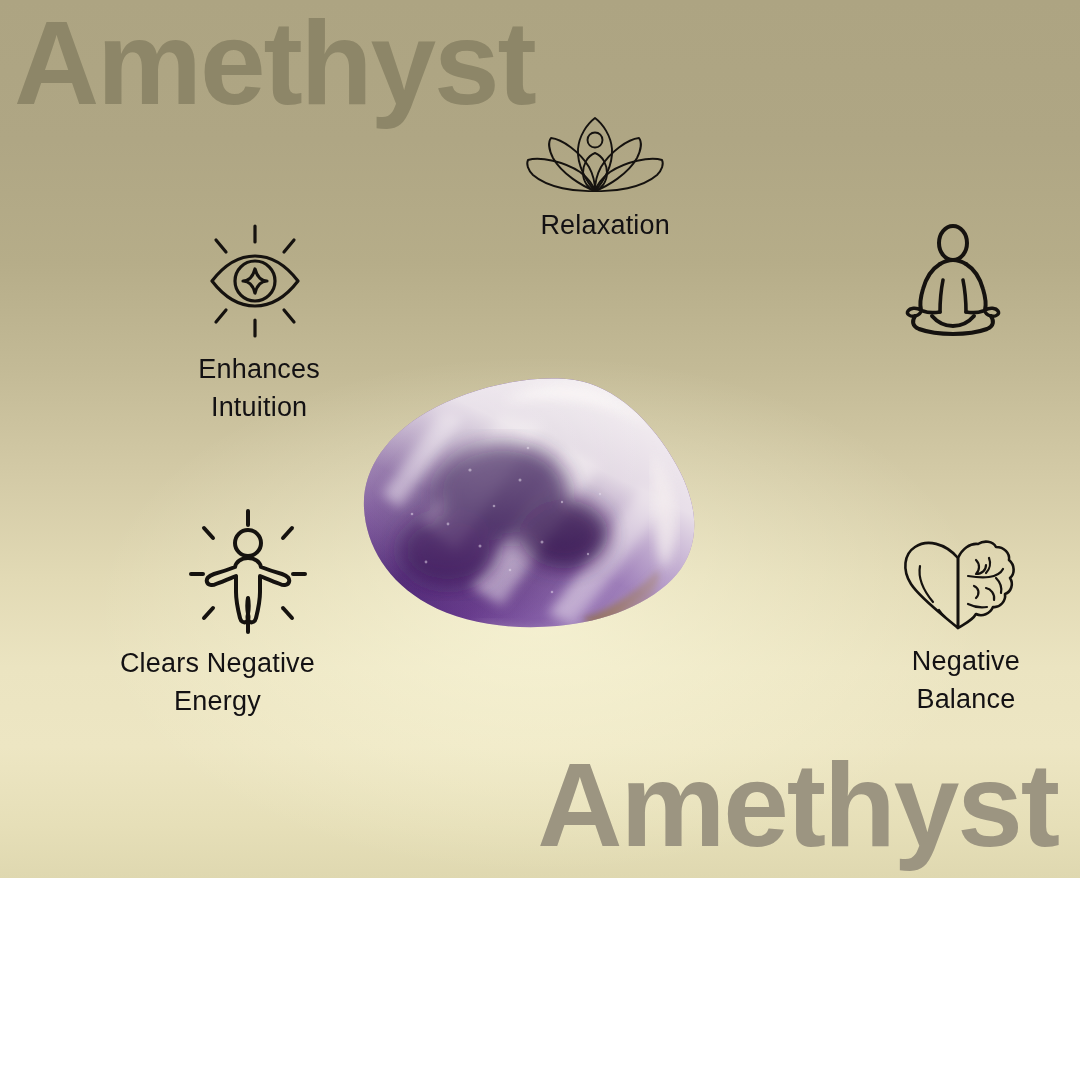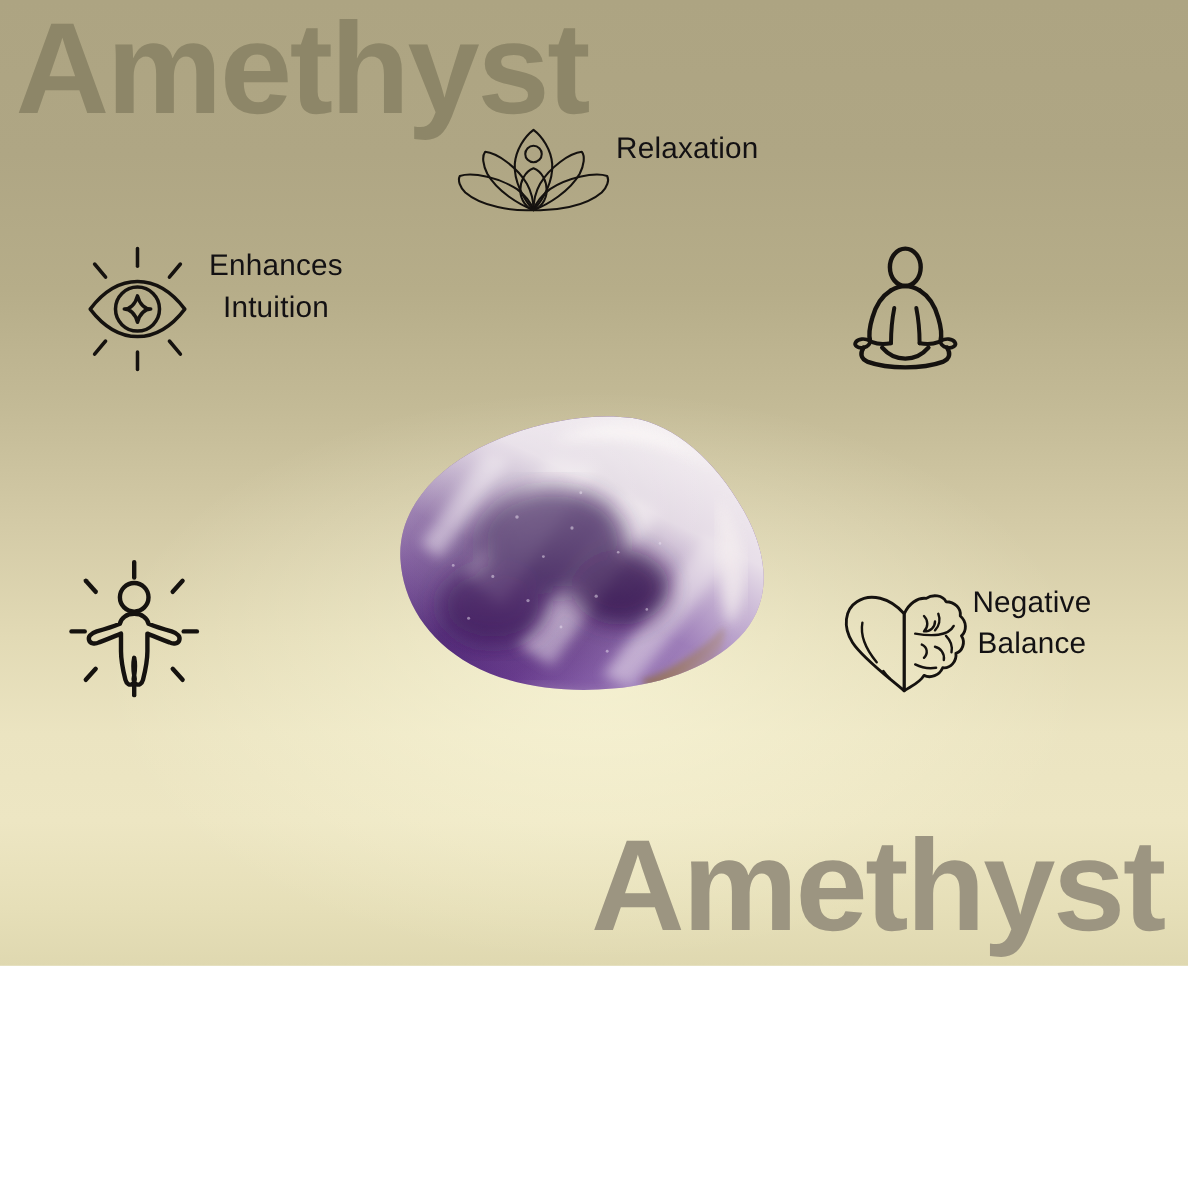--- a/index.html
+++ b/index.html
@@ -46,31 +46,32 @@
   #title-bottom {
     right:22px; bottom:14px;
     font-size:118px;
     color:#9C9581;
   }
 
   
   .benefit {
     position:absolute;
     display:flex;
-    flex-direction:row;
-    align-items:flex-start;
+    flex-direction:column;
+    align-items:flex-end;
     width:260px;
     text-align:center;
   }
   .benefit .icon-wrap {
     display:flex;
     align-items:center;
     justify-content:center;
   }
   .benefit .label {
+    margin-top:10px;
     font-size:27px;
     line-height:1.42;
     color:#131113;
     letter-spacing:0.2px;
     white-space:pre-line;
   }
 
   #b-relaxation { left:410px; top:112px; width:260px; }
   #b-relaxation .label { margin-top:4px; }
   #b-intuition  { left:60px;  top:222px; }
@@ -192,20 +193,22 @@
         <line class="ink" stroke-width="4" x1="67" y1="3" x2="67" y2="17"></line>
         <line class="ink" stroke-width="4" x1="67" y1="114" x2="67" y2="124"></line>
         <line class="ink" stroke-width="4" x1="10" y1="66" x2="22" y2="66"></line>
         <line class="ink" stroke-width="4" x1="112" y1="66" x2="124" y2="66"></line>
         <line class="ink" stroke-width="4" x1="23" y1="20" x2="32" y2="30"></line>
         <line class="ink" stroke-width="4" x1="111" y1="20" x2="102" y2="30"></line>
         <line class="ink" stroke-width="4" x1="23" y1="110" x2="32" y2="100"></line>
         <line class="ink" stroke-width="4" x1="111" y1="110" x2="102" y2="100"></line>
       </svg>
     </div>
+    <div class="label">Clears Negative
+Energy</div>
   </div>
 
   <div class="benefit" id="b-emotional">
     <div class="icon-wrap">
       <svg width="124" height="104" viewBox="0 0 124 104" aria-hidden="true">
 
         <path class="ink" stroke-width="2.6" d="M62 100 C48 88 24 70 15 56 C6 42 8 26 19 19 C31 11 49 15 62 30 L62 100Z"></path>
 
         <path class="ink" stroke-width="2.2" d="M24 38 C22 49 27 62 37 74"></path>
         <path class="ink" stroke-width="2.2" d="M43 82 C45 85 47 87 49 89"></path>

